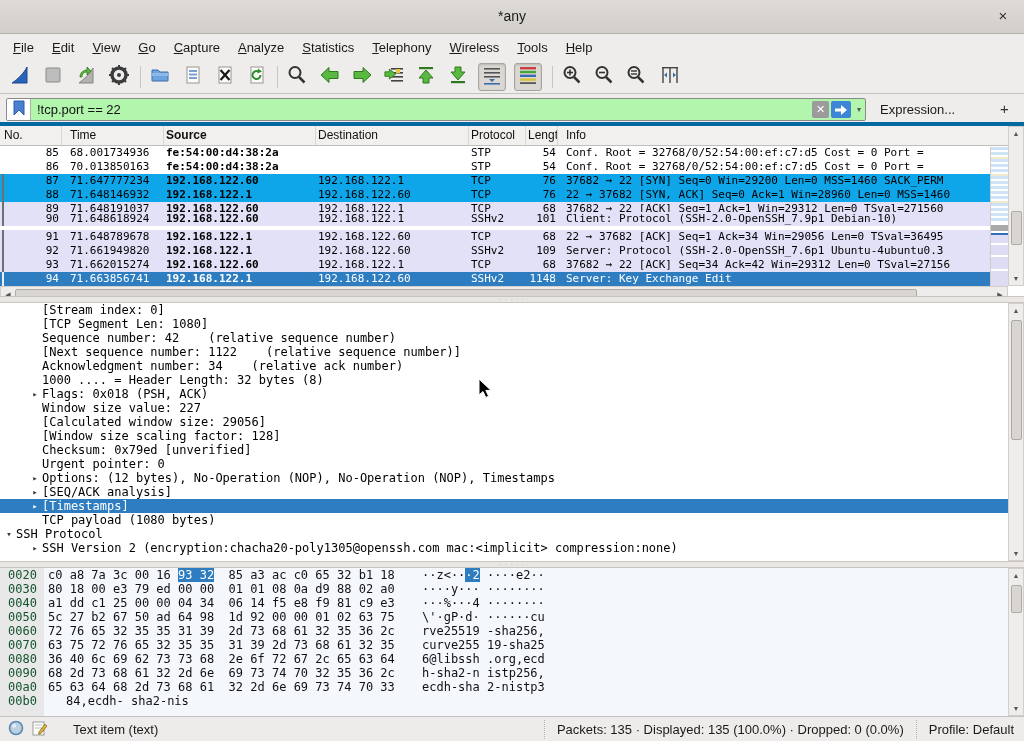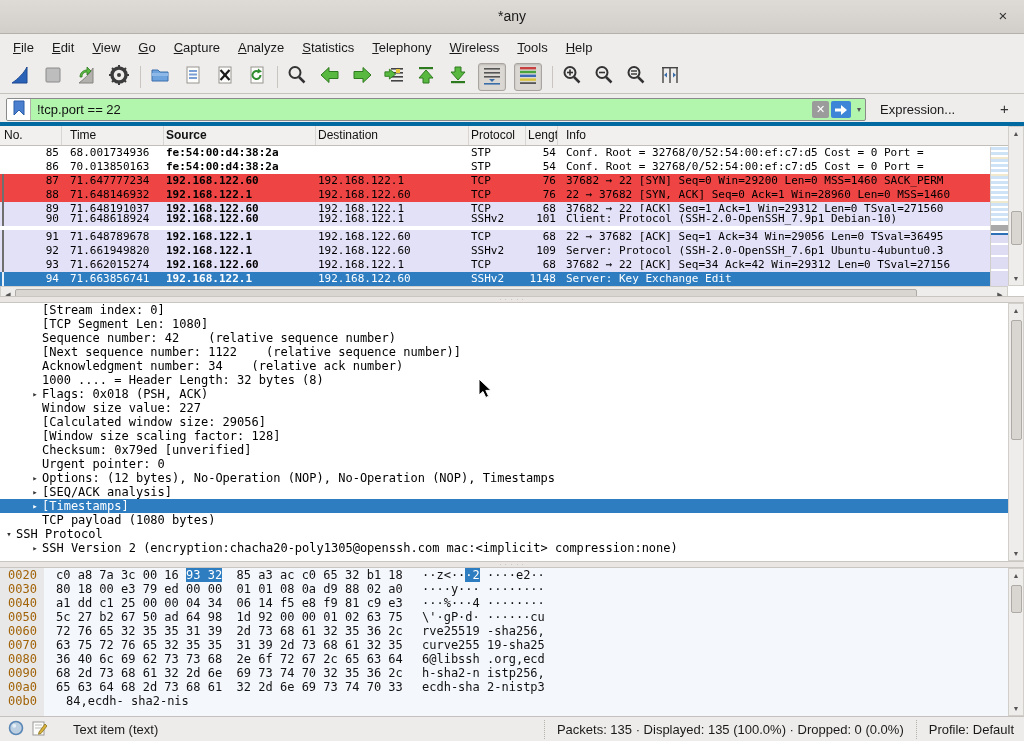--- a/index.html
+++ b/index.html
@@ -39,21 +39,21 @@
   .phead { position:absolute; left:0; top:0; width:1024px; height:20px; background:#f1f0ee; border-bottom:1px solid #c2bfbb; display:flex; font-size:12px; color:#111; }
   .phead .c { border-right:1px solid #d8d5d2; padding-top:2px; overflow:hidden; white-space:nowrap; }
   .prow { position:absolute; left:0; width:992px; height:14px; display:flex; font:11px/14px "DejaVu Sans Mono", monospace; white-space:nowrap; color:#000; }
   .c-no  { width:62px;  text-align:right; padding-right:3px; overflow:hidden; flex:none; }
   .c-t   { width:102px; padding-left:8px; overflow:hidden; flex:none; }
   .c-s   { width:152px; padding-left:2px; overflow:hidden; flex:none;font-weight:bold; }
   .c-d   { width:153px; padding-left:2px; overflow:hidden; flex:none; }
   .c-p   { width:57px;  padding-left:2px; overflow:hidden; flex:none; }
   .c-l   { width:32px;  text-align:right; padding-right:2px; overflow:hidden; flex:none; }
   .c-i   { flex:1; padding-left:8px; overflow:hidden; }
-  .r-gray { background:#ef4444;justify-content:center; }
+  .r-gray { background:#0ea5e9;justify-content:center; }
   .r-lav  { background:#e3e1f7; }
   .r-sel  { background:#2e7dc1; color:#fff; }
   .conv::before { content:""; position:absolute; left:2px; top:0; bottom:0; width:2px; background:#6f6f6f; }
   .r-sel.conv::before { background:#e8f0f8; }
 
   
   .minimap { position:absolute; left:990px; top:21px; width:18px; height:139px; border-left:1px solid #d0cdca;
     background:linear-gradient(to bottom,
       #cfe3f7 0,#cfe3f7 3px,#fff 3px,#fff 5px,#cfe3f7 5px,#cfe3f7 8px,#fff 8px,#fff 10px,
       #f1e9cd 10px,#f1e9cd 12px,#cfe3f7 12px,#cfe3f7 15px,#fff 15px,#fff 17px,#cfe3f7 17px,#cfe3f7 20px,
@@ -81,22 +81,22 @@
   .dl .tw { width:14px; flex:none; font-size:9px; color:#333; text-align:center; }
   .dl.sel { background:#2e7dc1; color:#fff; }
   .dl.sel .tw { color:#fff; }
   .vscroll-det { position:absolute; left:1008px; top:303px; width:16px; height:258px; }
   .vscroll-hex { position:absolute; left:1008px; top:568px; width:16px; height:148px; }
 
   
   .hexpane { position:absolute; left:0; top:568px; width:1024px; height:148px; background:#f4f7fc; overflow:hidden; }
   .hexpane::before { content:""; position:absolute; left:0; top:0; bottom:0; width:44px; background:#e8e8e8; }
   .hx { position:relative; height:14px; font:12px/14px "DejaVu Sans Mono", monospace; white-space:pre; display:flex; }
-  .hx .off { width:44px; flex:none; color:#a16207; padding-left:8px; }
-  .hx .hb { width:356px; flex:none; padding-left:12px; color:#111; }
+  .hx .off { width:44px; flex:none; color:#14532d; padding-left:8px; }
+  .hx .hb { width:356px; flex:none; padding-left:4px; color:#111; }
   .hx .ha { flex:1; padding-left:22px; color:#111; }
   .hl { background:#2e7dc1; color:#fff; }
 
   
   .statusbar { position:absolute; left:0; top:716px; width:1024px; height:25px; background:#eeecea; border-top:1px solid #c4c1be; display:flex; align-items:center; font-size:13px; color:#1a1a1a; }
   .st-left { display:flex; align-items:center; gap:8px; padding-left:8px; }
   .st-mid { flex:1; }
   .st-counts { border-left:1px dotted #b5b2ae; padding:2px 12px 2px 12px; white-space:pre; }
   .st-profile { border-left:1px dotted #b5b2ae; padding:2px 10px 2px 12px; white-space:pre; }
 

